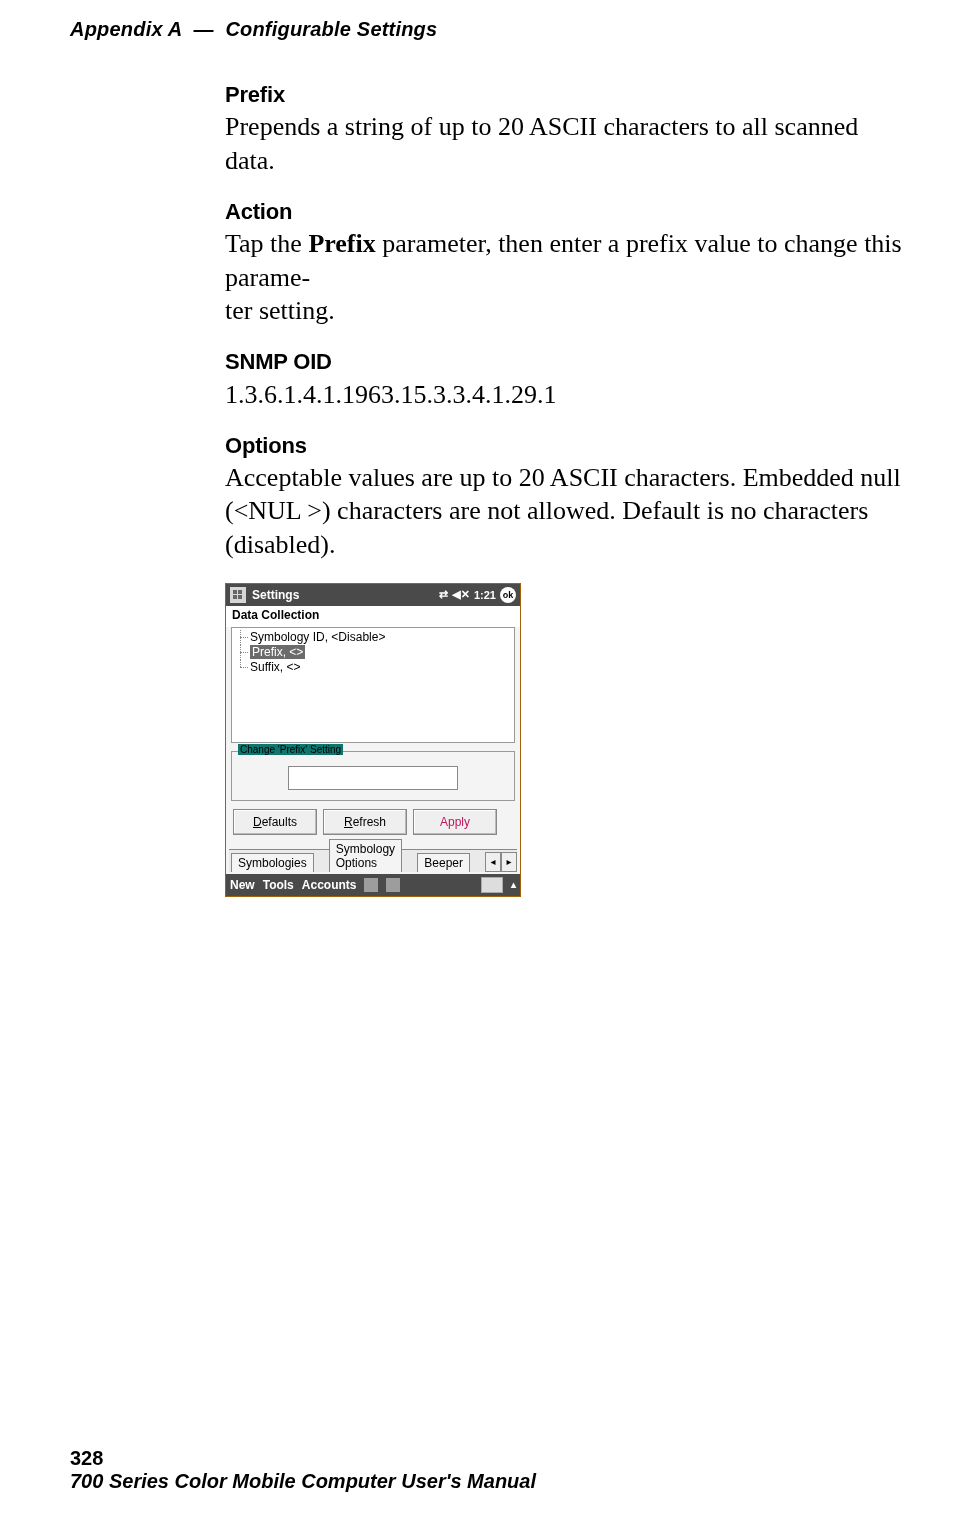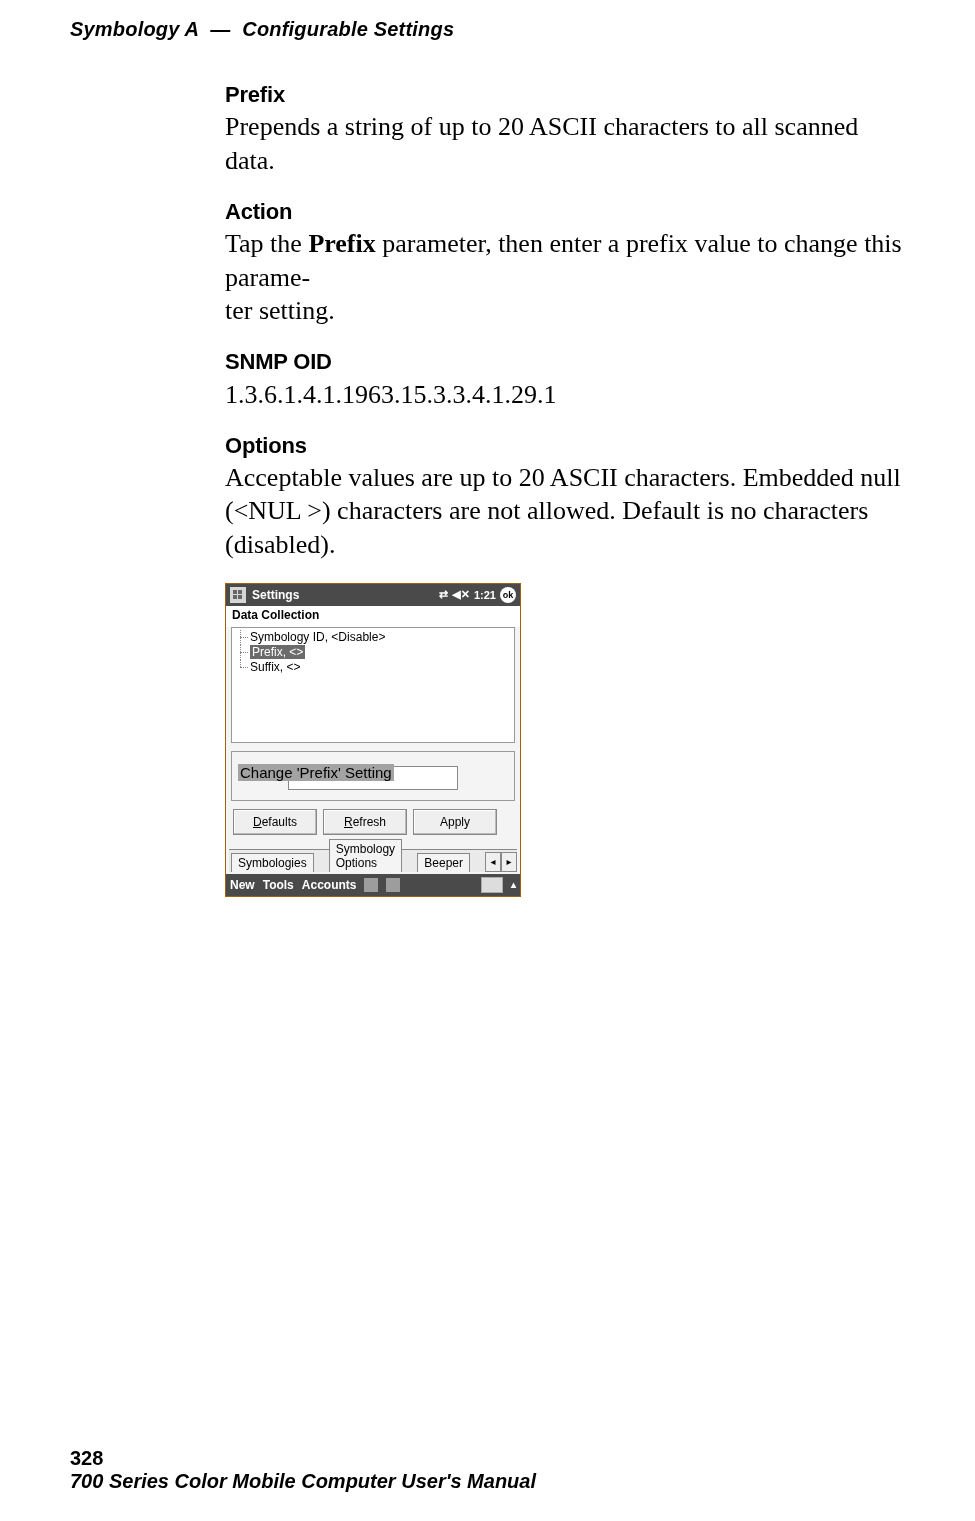--- a/index.html
+++ b/index.html
@@ -134,24 +134,23 @@
   .groupbox {
     border: 1px solid #999;
     margin: 2px 2px 8px 2px;
     padding: 14px 6px 10px 6px;
     position: relative;
     background: #f4f4f4;
   }
   .groupbox .legend {
     position: absolute;
     top: -8px; left: 6px;
-    background: #a3a3a3;
+    background: #0f766e;
     padding: 0 2px;
-    font-size: 15px;
-    margin-top: 20px;
+    font-size: 10px;
   }
   .groupbox input[type=text] {
     display: block;
     margin: 0 auto;
     width: 160px;
     height: 22px;
     border: 1px solid #888;
     background: #fff;
     padding: 0 4px;
     font-family: Tahoma, Arial, sans-serif;
@@ -168,21 +167,21 @@
     height: 24px;
     border: 1px solid #888;
     background: #efefef;
     font-family: Tahoma, Arial, sans-serif;
     font-size: 12px;
     display: flex;
     align-items: center;
     justify-content: center;
     box-shadow: inset -1px -1px 0 #bbb, inset 1px 1px 0 #fff;
   }
-  .btn.disabled { color: #000000; }
+  .btn.disabled { color: #be185d; }
   .btn .ul { text-decoration: underline; }
   .tabs {
     display: flex;
     align-items: flex-end;
     border-top: 1px solid #888;
     background: #eaeaea;
     height: 22px;
     font-size: 12px;
     padding-left: 2px;
     gap: 16px;
@@ -244,21 +243,21 @@
     font-size: 20px;
     flex-direction: column;
   }
   .footer .page-num { font-style: normal; font-weight: 700; font-family: "Segoe UI", Arial, sans-serif; }
 </style>
 </head>
 <body>
 
 <div class="page">
   <div class="running-header">
-    <span>Symbology  A</span>
+    <span>Appendix  A</span>
     <span class="dash">—</span>
     <span>Configurable Settings</span>
   </div>
 
   <div class="content">
     <div class="block">
       <p class="section-head">Prefix</p>
       <p class="body-text">Prepends a string of up to 20 ASCII characters to all scanned data.</p>
     </div>
 

